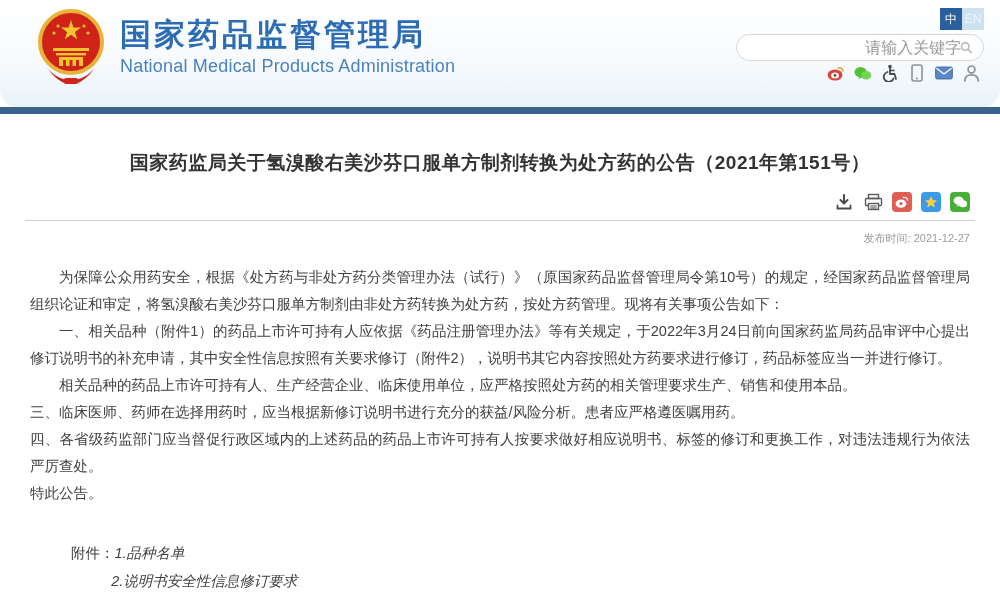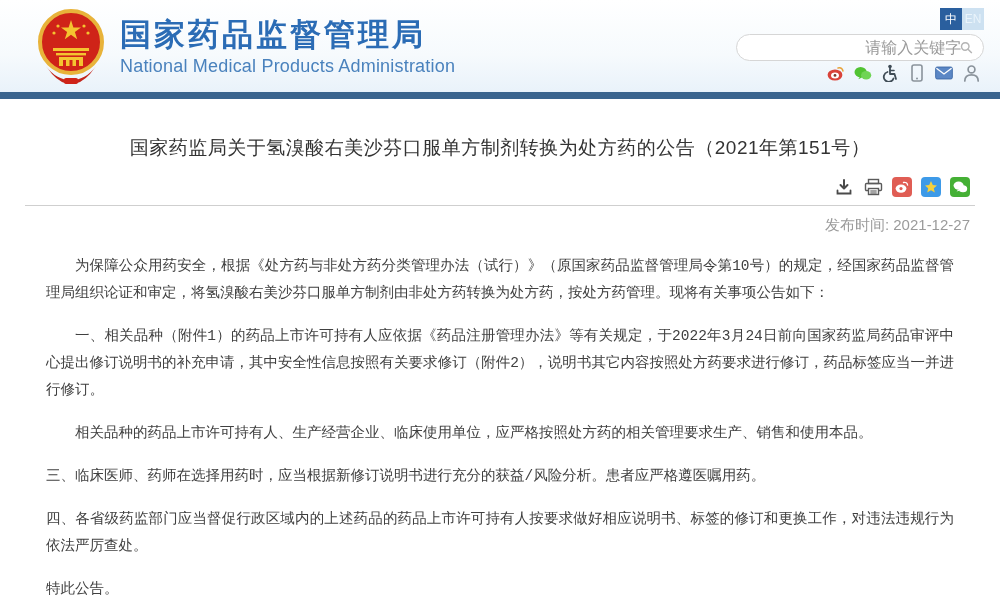--- a/index.html
+++ b/index.html
@@ -1,21 +1,21 @@
 <!DOCTYPE html>
 <html><head>
 <meta charset="utf-8">
 <style>
   * { margin:0; padding:0; box-sizing:border-box; }
   html,body { width:1000px; height:615px; background:#ffffff; overflow:hidden;
     font-family:"Liberation Sans","DejaVu Sans",sans-serif; }
 
   
-  .header { position:relative; width:1000px; height:92px;
-    background:linear-gradient(180deg,#ffffff 0%,#f6fafd 60%,#e9f2fa 100%); }
+  .header { position:relative; width:1000px; height:107px;
+    background:linear-gradient(180deg,#ffffff 0%,#f6fafd 60%,#e9f2fa 100%);border-radius:18px; }
   .logo-row { position:absolute; left:36px; top:8px; display:flex; align-items:center; }
   .emblem { width:70px; height:78px; flex:0 0 auto; }
   .site-names { margin-left:14px; }
   .site-zh { color:#2b6cb5; font-size:31px; font-weight:bold; letter-spacing:3px; line-height:1.15; }
   .site-en { color:#4a82bd; font-size:18px; margin-top:3px; letter-spacing:.2px; }
 
   .lang-toggle { position:absolute; top:8px; right:16px; display:flex; }
   .lang-btn { width:22px; height:22px; display:flex; align-items:center; justify-content:center;
     font-size:12px; cursor:pointer; }
   .lang-zh { background:#2a5f9e; color:#ffffff; }
@@ -31,35 +31,35 @@
 
   .social-row { position:absolute; top:64px; right:20px; display:flex; align-items:center; gap:9px; }
   .soc { width:18px; height:18px; display:flex; align-items:center; justify-content:center; cursor:pointer; }
   .soc svg { display:block; }
 
   .navbar { width:1000px; height:7px; background:#3a648e; }
 
   
   .content { position:relative; width:1000px; padding:0 30px; }
   .article-title { margin-top:36px; text-align:center; color:#333333;
-    font-size:19px; font-weight:normal; letter-spacing:.5px; }
+    font-size:19px; font-weight:bold; letter-spacing:.5px; }
 
   .action-row { display:flex; justify-content:flex-end; align-items:center; gap:9px;
     margin-top:15px; padding-right:0; height:22px; }
   .act { width:20px; height:20px; display:flex; align-items:center; justify-content:center; cursor:pointer; }
   .badge { width:20px; height:20px; border-radius:4px; display:flex; align-items:center;
     justify-content:center; color:#fff; font-size:12px; }
 
   .rule { border:none; border-top:1px solid #cfcfcf; margin:7px -5px 0 -5px; }
 
-  .pub-date { text-align:right; color:#9b9b9b; font-size:15px; margin-top:10px; }
+  .pub-date { text-align:right; color:#9b9b9b; font-size:11px; margin-top:10px; }
 
   .body-text { margin-top:18px; color:#404040; font-size:14.5px; line-height:27px;
     text-align:justify; }
-  .body-text p { margin:16px;font-family:Liberation Mono, monospace; }
+  .body-text p { margin:0; }
   .p-indent { text-indent:2em; }
 
   .attachments { margin-top:32px; color:#404040; font-size:14.5px; line-height:28px; }
   .att-row { display:flex; }
   .att-label { margin-left:2em; white-space:pre;padding-left:12px; }
   .att-item { cursor:pointer;font-style:italic; }
   .att-item2 { margin-left:calc(2em + 3.6em); }
 </style>
 </head>
 <body>

